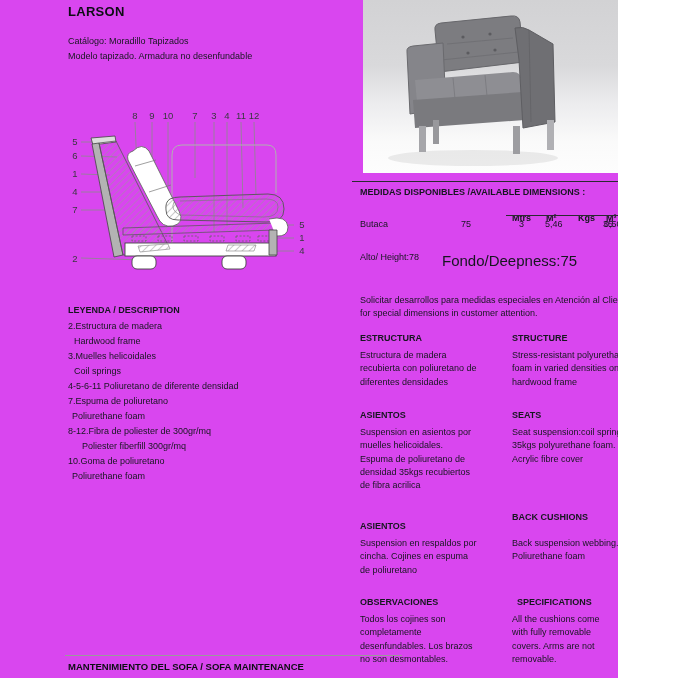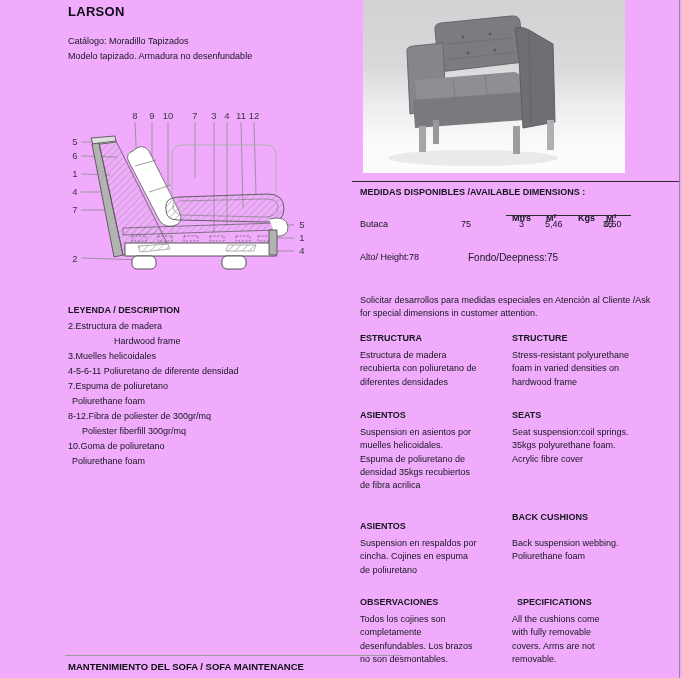--- a/index.html
+++ b/index.html
@@ -1,18 +1,18 @@
 <!DOCTYPE html>
 <html><head>
 <meta charset="utf-8">
 <style>
   * { margin:0; padding:0; box-sizing:border-box; }
   html,body { background:#ffffff; }
   body { font-family:"Liberation Sans","DejaVu Sans",sans-serif; color:#16161f; }
-  .page { position:relative; width:682px; height:678px; background:#f0abfc; overflow:hidden; }
+  .page { position:relative; width:618px; height:678px; background:#d946ef; overflow:hidden; }
 
   .title { position:absolute; left:68px; top:4px; font-size:13px; font-weight:bold; color:#0d0d14; letter-spacing:.3px; }
   .cat1 { position:absolute; left:68px; top:36px; font-size:9px; }
   .cat2 { position:absolute; left:68px; top:51px; font-size:9px; }
 
   .diagram { position:absolute; left:62px; top:98px; }
   .dnum { font-size:9.5px; fill:#38383f; font-family:"Liberation Sans",sans-serif; }
   .leader { stroke:#8a8a8a; stroke-width:.8; }
 
   .photo { position:absolute; left:363px; top:0; width:262px; height:173px;
@@ -22,28 +22,28 @@
 
   .dims-rule { position:absolute; left:352px; top:181px; width:327px; height:1px; background:#2a2a30; }
   .dims-heading { position:absolute; left:360px; top:187px; font-size:9px; font-weight:bold; }
   .colhead { position:absolute; top:213px; font-size:9px; font-weight:bold; }
   .ch-mtrs { left:512px; } .ch-m2 { left:546px; } .ch-kgs { left:578px; } .ch-m3 { left:606px; }
   .head-underline { position:absolute; left:506px; top:215px; width:125px; height:1px; background:#2a2a30; }
   .cell { position:absolute; top:219px; font-size:9px; }
   .c-name { left:360px; } .c-width { left:461px; } .c-mtrs { left:519px; }
   .c-m2 { left:545px; } .c-kgs { left:583px;margin-left:20px; } .c-m3 { left:604px; }
   .dim-alto { position:absolute; left:360px; top:252px; font-size:9px; }
-  .dim-fondo { position:absolute; left:468px; top:252px; font-size:10px;text-align:right; }
+  .dim-fondo { position:absolute; left:442px; top:252px; font-size:15px;text-align:right; }
 
   .notice { position:absolute; left:360px; top:294px; width:292px; font-size:9px; line-height:13px; }
 
   .legend { position:absolute; left:68px; top:303px; width:285px; font-size:9px; line-height:15px; }
   .legend-heading { font-weight:bold; margin-bottom:1px; }
   .legend-item .en { }
-  .ind0 { padding-left:6px;margin-left:40px; } .ind1 { padding-left:10px; } .ind2 { padding-left:6px; }
+  .ind0 { padding-left:6px; } .ind1 { padding-left:10px; } .ind2 { padding-left:6px; }
   .ind3 { padding-left:22px; } .ind4 { padding-left:4px; } .ind5 { padding-left:14px; }
   .ind6 { padding-left:4px; }
 
   .spec-col { position:absolute; width:118px; font-size:9px; line-height:13.2px; }
   .spec-title { font-weight:bold; margin-bottom:4px; }
   .s1es { left:360px; top:332px; } .s1en { left:512px; top:332px; }
   .s2es { left:360px; top:409px; } .s2en { left:512px; top:409px; }
   .s3es { left:360px; top:520px; } .s3en { left:512px; top:511px; }
   .s3en .spec-title { margin-bottom:13px; }
   .s4es { left:360px; top:596px; } .s4en { left:512px; top:596px; width:88px; }
@@ -190,20 +190,21 @@
   <div class="notice">Solicitar desarrollos para medidas especiales en Atención al Cliente /Ask for special dimensions in customer attention.</div>
 
   <div class="legend">
     <div class="legend-heading">LEYENDA / DESCRIPTION</div>
     <div class="legend-item">
       <div class="es">2.Estructura de madera</div>
       <div class="en ind0">Hardwood frame</div>
     </div>
     <div class="legend-item">
       <div class="es">3.Muelles helicoidales</div>
+      <div class="en ind2">Coil springs</div>
     </div>
     <div class="legend-item">
       <div class="es">4-5-6-11 Poliuretano de diferente densidad</div>
     </div>
     <div class="legend-item">
       <div class="es">7.Espuma de poliuretano</div>
       <div class="en ind4">Poliurethane foam</div>
     </div>
     <div class="legend-item">
       <div class="es">8-12.Fibra de poliester de 300gr/mq</div>

